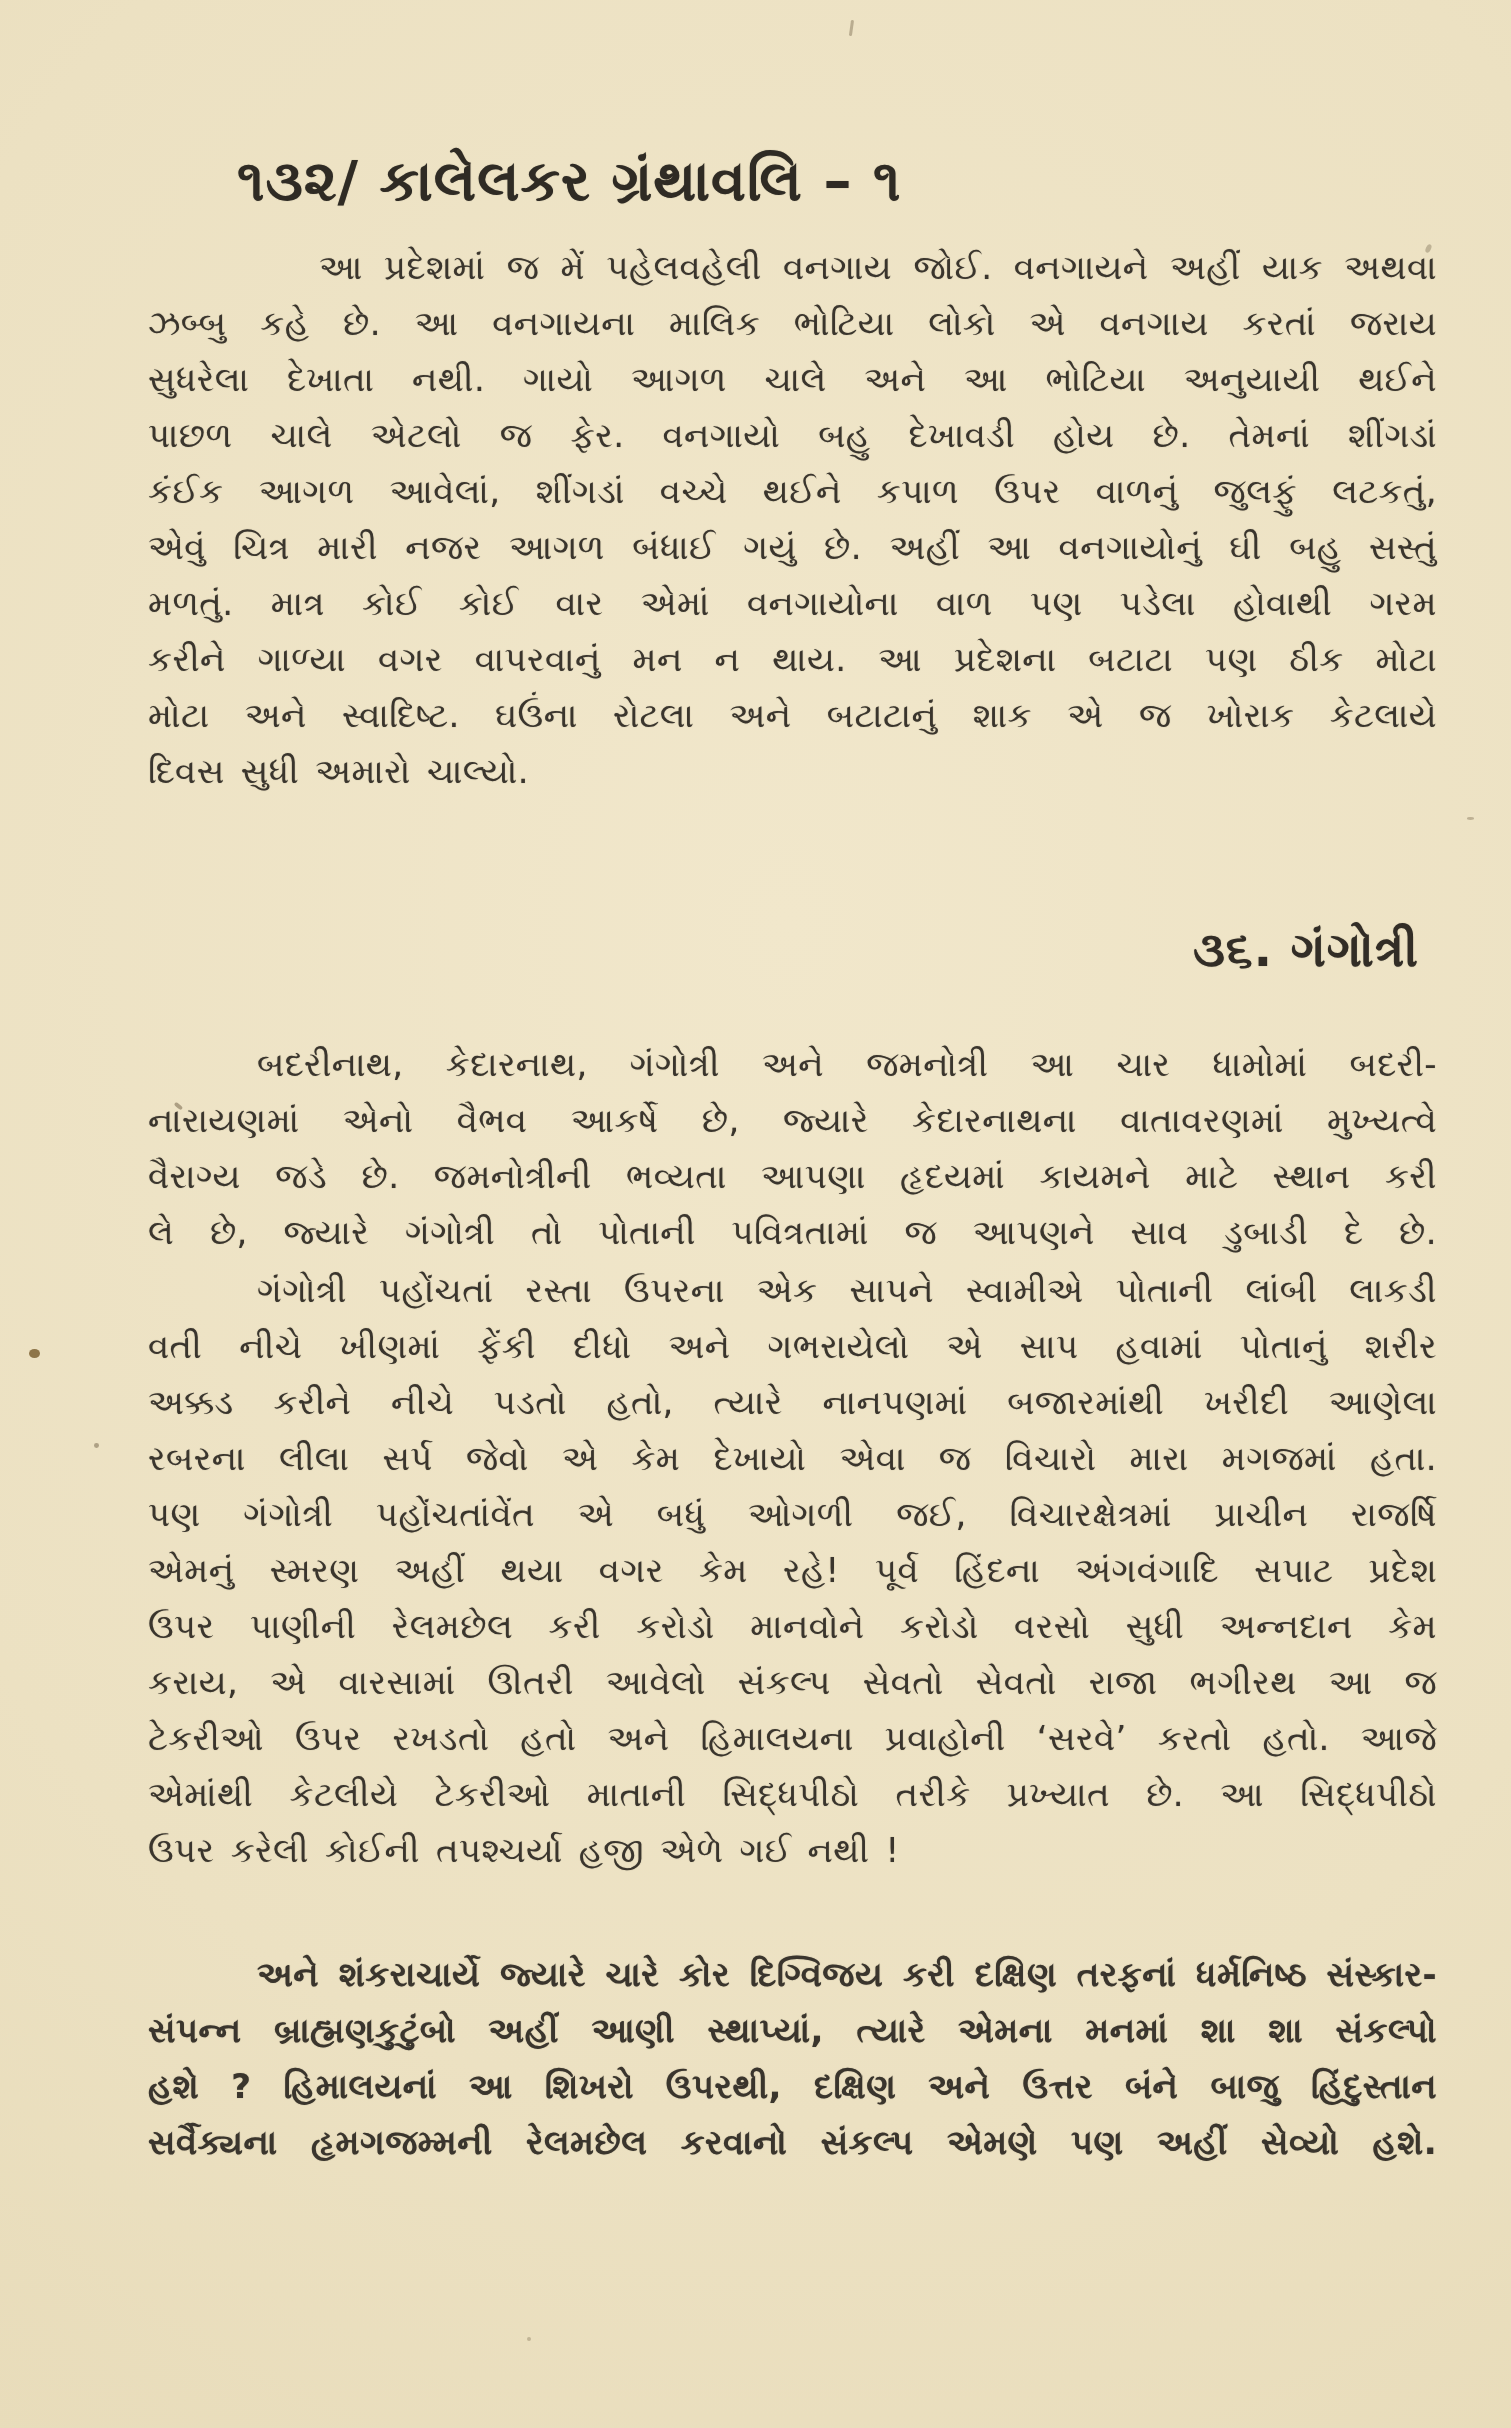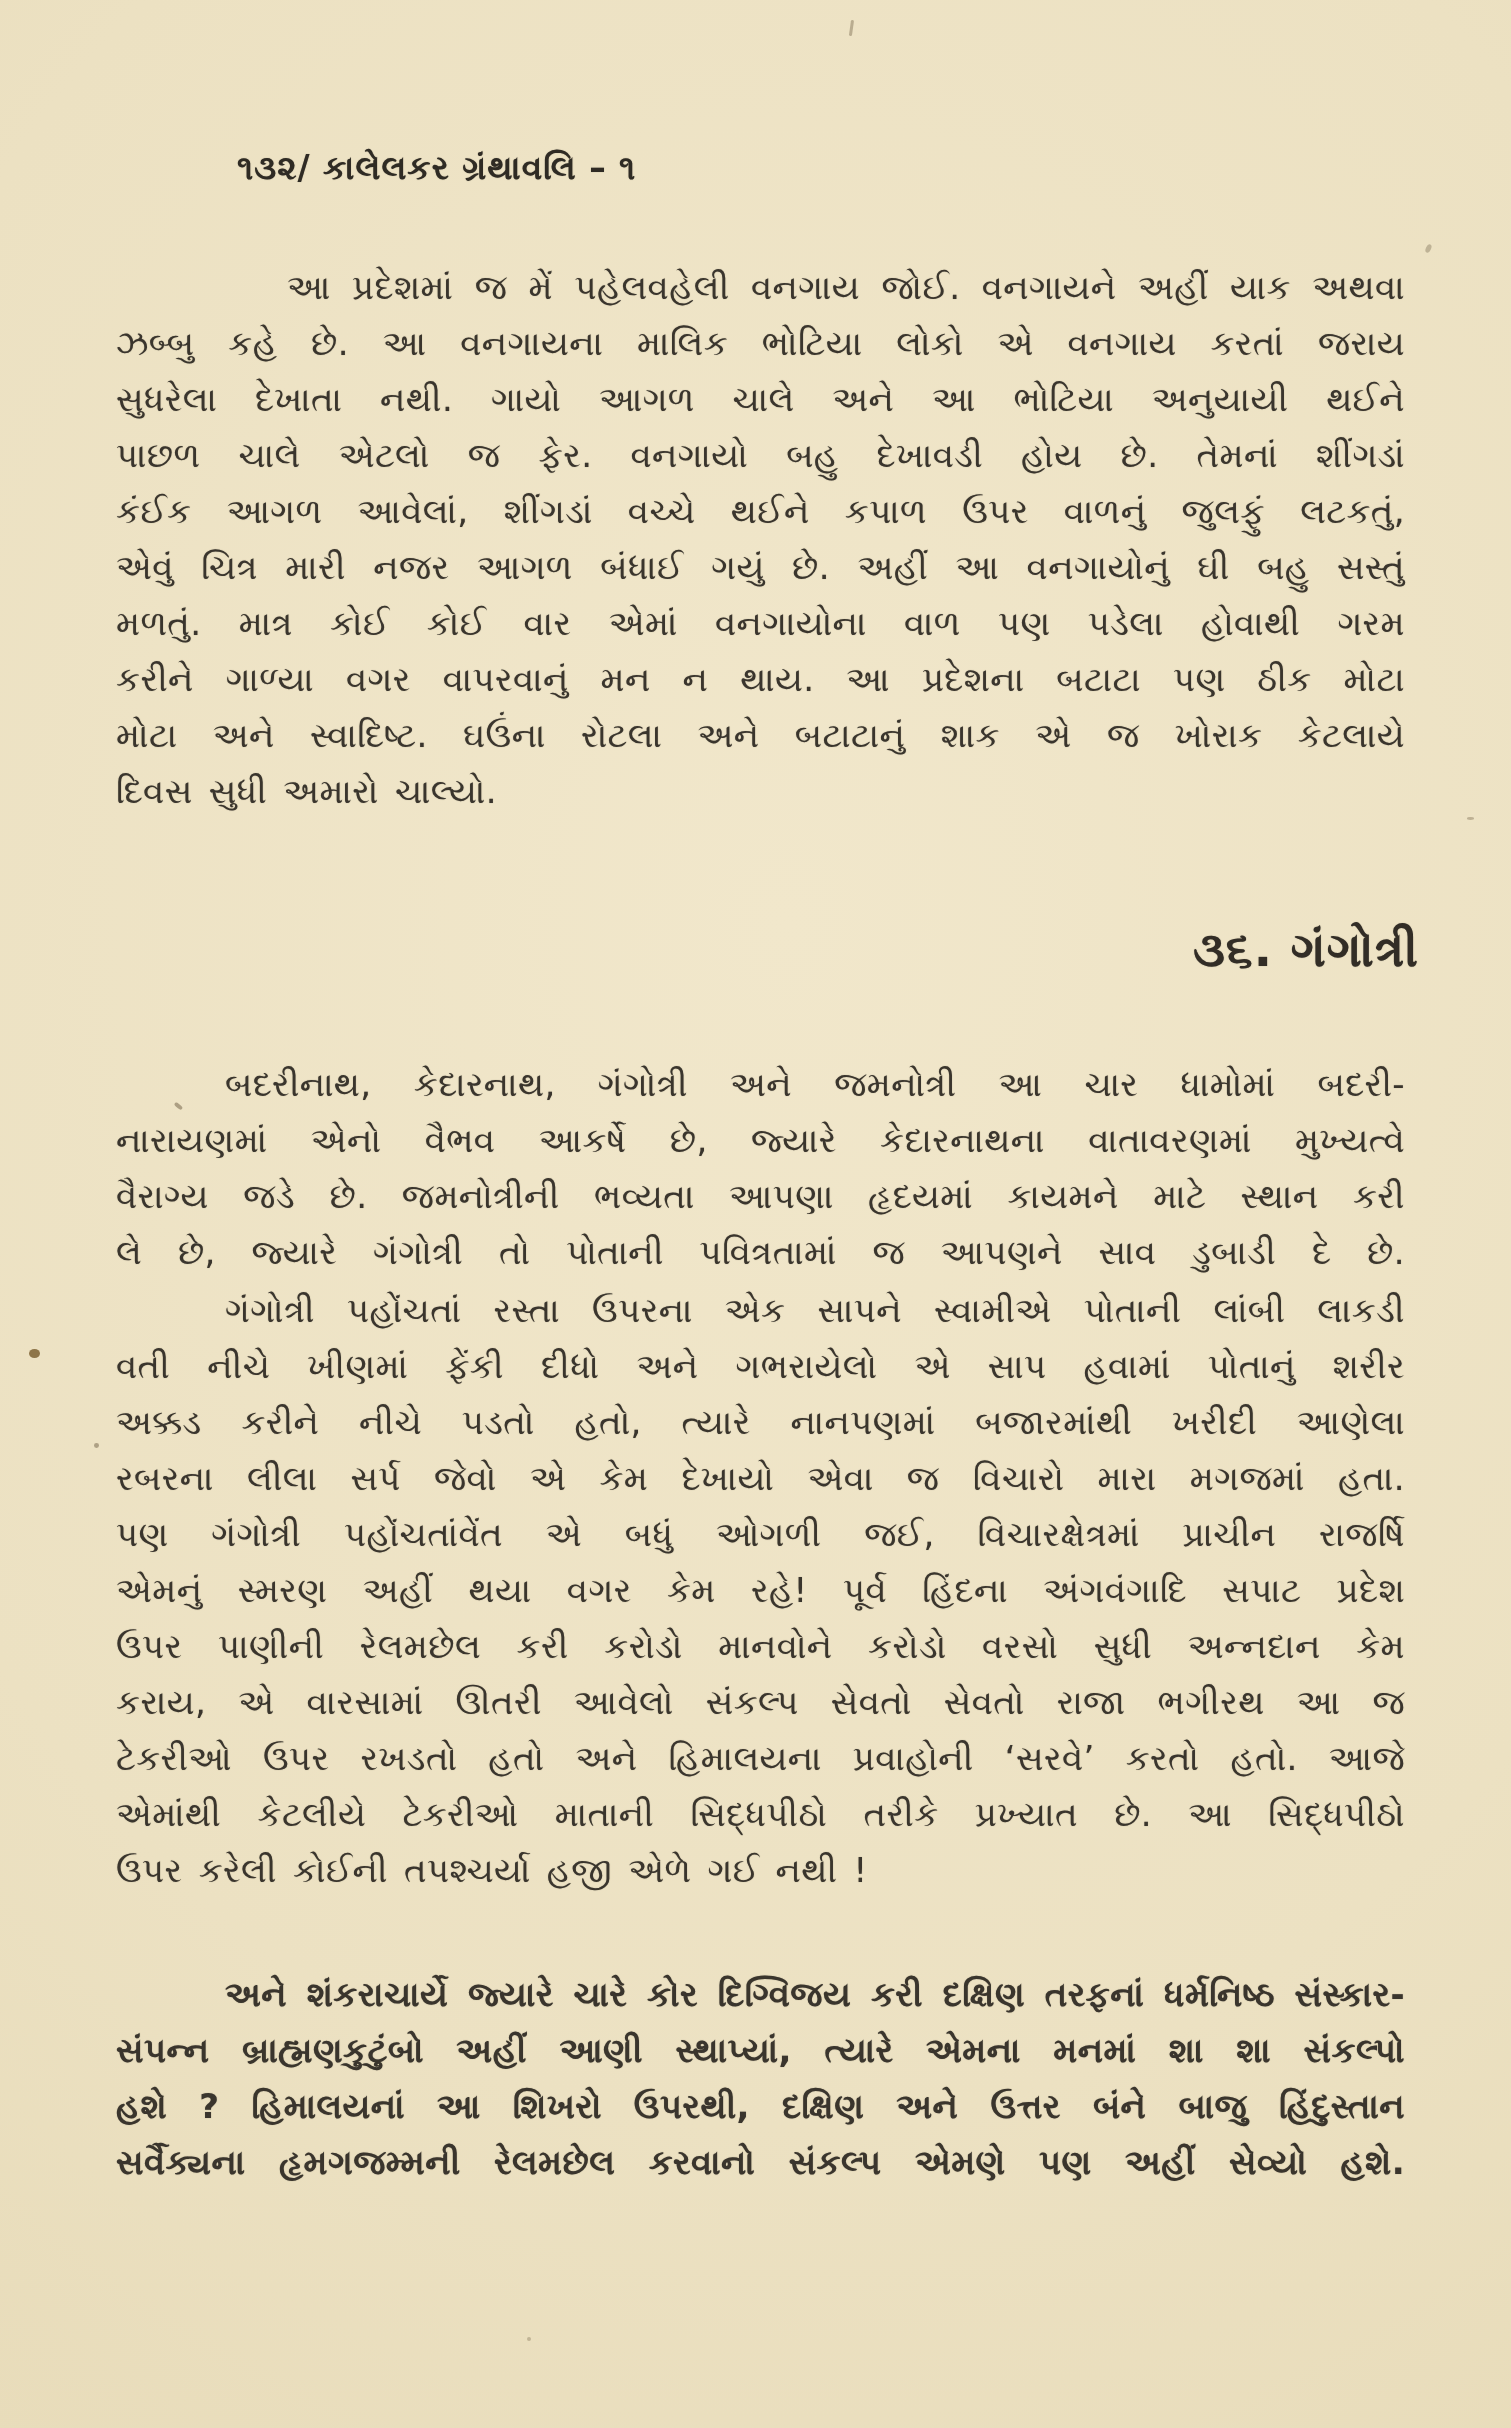--- a/index.html
+++ b/index.html
@@ -6,24 +6,24 @@
   body{
     width:1512px;height:2428px;position:relative;overflow:hidden;
     background:
       radial-gradient(ellipse 120% 90% at 52% 38%, #f1e7cb 0%, #ece1c2 55%, #e8dcba 82%, #e2d5b1 100%);
     font-family:"DejaVu Sans", sans-serif;
     color:#3a352d;
   }
   .ink{ text-shadow:0 0 1px rgba(55,50,40,.45); }
   .page-header{
     position:absolute; left:237px; top:148px;
-    font-size:33px; font-weight:700; color:#2f2b24; letter-spacing:1px;
+    font-size:56px; font-weight:700; color:#2f2b24; letter-spacing:1px;
     white-space:nowrap;
   }
-  .para{ position:absolute; left:116px; width:1289px;margin-top:20px; }
+  .para{ position:absolute; left:148px; width:1289px; }
   .p1{ top:239px; } .p2{ top:1036px; } .p3{ top:1262px; } .p4{ top:1946px;font-weight:bold; }
   .line{
     box-sizing:border-box; width:100%;
     height:56px; line-height:56px; font-size:34px;
     text-align:justify; text-align-last:justify;
     word-spacing:4.9px; letter-spacing:0.4px;
     white-space:normal; overflow:visible;
   }
   .indent-lg{ padding-left:171px; }
   .indent{ padding-left:109px; }

